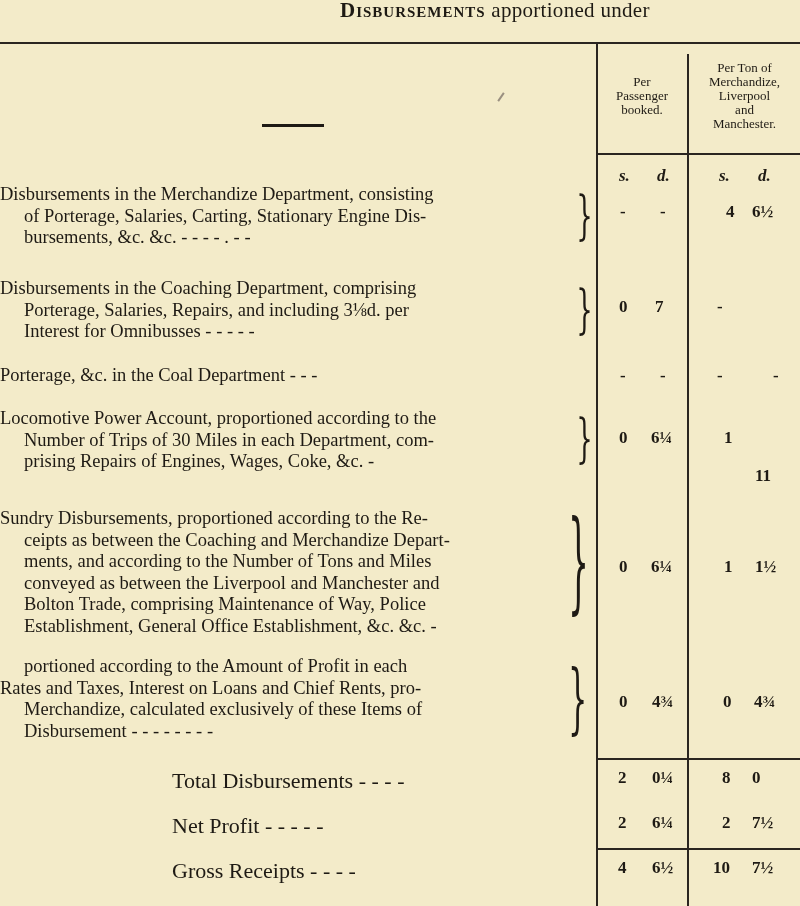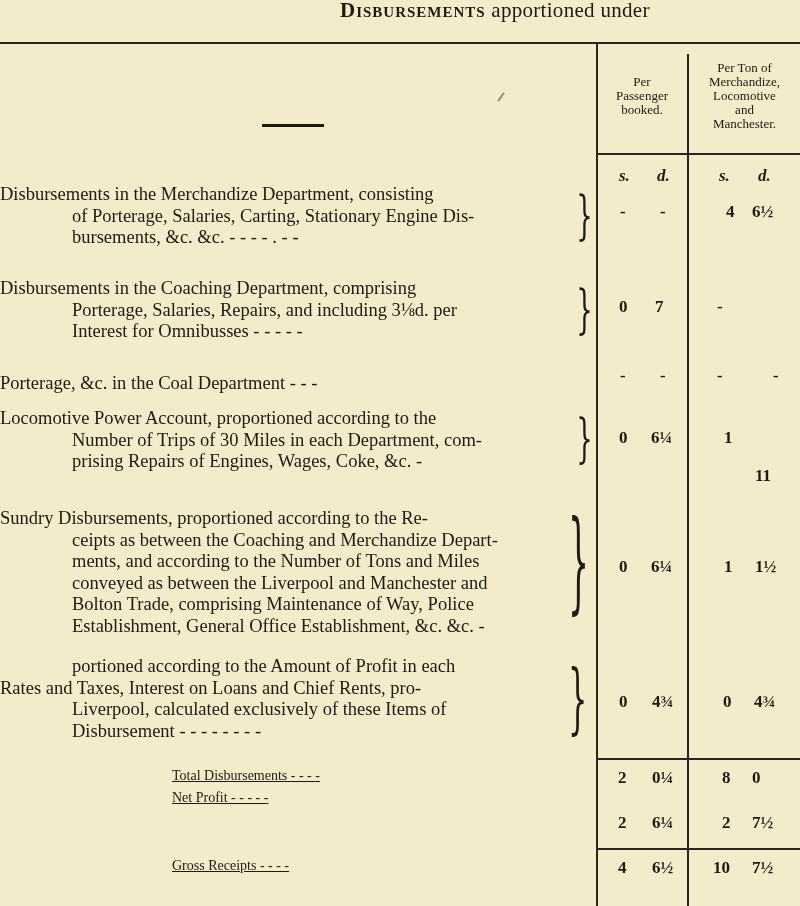--- a/index.html
+++ b/index.html
@@ -20,27 +20,27 @@
   .vrule { background: #2a2520; width: 2px; }
   .hdr {
     font-size: 13px; line-height: 14px; text-align: center;
   }
   .unit { font-style: italic; font-weight: bold; font-size: 17px; }
   .desc {
     left: 0; font-size: 18.5px; line-height: 21.5px;
     width: 565px; white-space: nowrap;
   }
   .desc .ln { display: block; }
-  .desc .ind { padding-left: 24px; margin-left: 48px; }
+  .desc .ind { padding-left: 24px; }
   .brace {
     left: 568px; font-size: 20px; line-height: 1;
     font-family: "DejaVu Serif", serif;
   }
   .val { font-size: 17px; font-weight: bold; white-space: nowrap; }
-  .sumlabel { font-size: 14px; white-space: nowrap; text-decoration: underline; }
+  .sumlabel { font-size: 22px; white-space: nowrap; }
   .mark { left: 262px; top: 124px; width: 62px; height: 3px; background: #1e1a14; }
   .tick { left: 500px; top: 92px; width: 2px; height: 10px; background: #9a9080; transform: rotate(35deg); }
 </style>
 </head>
 <body>
 
 <div class="abs title">
   <span class="sc">Disbursements</span>
   <span>apportioned under</span>
 </div>
@@ -58,21 +58,21 @@
 <div class="abs tick"></div>
 
 <div class="abs hdr" style="left:598px;top:75px;width:88px;">
   <div>Per</div>
   <div>Passenger</div>
   <div>booked.</div>
 </div>
 <div class="abs hdr" style="left:689px;top:61px;width:111px;">
   <div>Per Ton of</div>
   <div>Merchandize,</div>
-  <div>Locomotive</div>
+  <div>Liverpool</div>
   <div>and</div>
   <div>Manchester.</div>
 </div>
 
 <span class="abs unit" style="left:619px;top:166px;">s.</span>
 <span class="abs unit" style="left:657px;top:166px;">d.</span>
 <span class="abs unit" style="left:719px;top:166px;">s.</span>
 <span class="abs unit" style="left:758px;top:166px;">d.</span>
 
 <div class="abs desc" style="top:184px;">
@@ -90,21 +90,21 @@
   <span class="ln">Disbursements in the Coaching Department, comprising</span>
   <span class="ln ind">Porterage, Salaries, Repairs, and including 3⅛d. per</span>
   <span class="ln ind">Interest for Omnibusses          -    -    -    -    -</span>
 </div>
 <div class="abs brace" style="top:283px;font-size:52px;transform:scaleX(0.5);">}</div>
 <span class="abs val" style="left:619px;top:297px;">0</span>
 <span class="abs val" style="left:655px;top:297px;">7</span>
 <span class="abs val" style="left:717px;top:297px;">-</span>
 <span class="abs val" style="left:752px;top:297px;"></span>
 
-<div class="abs desc" style="top:365px;margin-top:8px;">
+<div class="abs desc" style="top:365px;">
   <span class="ln">Porterage, &amp;c. in the Coal Department              -    -    -</span>
 </div>
 <span class="abs val" style="left:620px;top:366px;">-</span>
 <span class="abs val" style="left:660px;top:366px;">-</span>
 <span class="abs val" style="left:717px;top:366px;">-</span>
 <span class="abs val" style="left:773px;top:366px;">-</span>
 
 <div class="abs desc" style="top:408px;">
   <span class="ln">Locomotive Power Account, proportioned according to the</span>
   <span class="ln ind">Number of Trips of 30 Miles in each Department, com-</span>
@@ -126,36 +126,36 @@
 </div>
 <div class="abs brace" style="top:506px;font-size:110px;transform:scaleX(0.3);transform-origin:left;">}</div>
 <span class="abs val" style="left:619px;top:557px;">0</span>
 <span class="abs val" style="left:651px;top:557px;">6¼</span>
 <span class="abs val" style="left:724px;top:557px;">1</span>
 <span class="abs val" style="left:755px;top:557px;">1½</span>
 
 <div class="abs desc" style="top:656px;">
   <span class="ln ind">portioned according to the Amount of Profit in each</span>
   <span class="ln">Rates and Taxes, Interest on Loans and Chief Rents, pro-</span>
-  <span class="ln ind">Liverpool, calculated exclusively of these Items of</span>
+  <span class="ln ind">Merchandize, calculated exclusively of these Items of</span>
   <span class="ln ind">Disbursement    -    -    -    -    -    -    -    -</span>
 </div>
 <div class="abs brace" style="top:660px;font-size:76px;transform:scaleX(0.4);transform-origin:left;">}</div>
 <span class="abs val" style="left:619px;top:692px;">0</span>
 <span class="abs val" style="left:652px;top:692px;">4¾</span>
 <span class="abs val" style="left:723px;top:692px;">0</span>
 <span class="abs val" style="left:754px;top:692px;">4¾</span>
 
 <span class="abs sumlabel" style="left:172px;top:768px;">Total Disbursements    -    -    -    -</span>
 <span class="abs val" style="left:618px;top:768px;">2</span>
 <span class="abs val" style="left:652px;top:768px;">0¼</span>
 <span class="abs val" style="left:722px;top:768px;">8</span>
 <span class="abs val" style="left:752px;top:768px;">0</span>
 
-<span class="abs sumlabel" style="left:172px;top:790px;">Net Profit         -    -    -    -    -</span>
+<span class="abs sumlabel" style="left:172px;top:813px;">Net Profit         -    -    -    -    -</span>
 <span class="abs val" style="left:618px;top:813px;">2</span>
 <span class="abs val" style="left:652px;top:813px;">6¼</span>
 <span class="abs val" style="left:722px;top:813px;">2</span>
 <span class="abs val" style="left:752px;top:813px;">7½</span>
 
 <span class="abs sumlabel" style="left:172px;top:858px;">Gross Receipts          -    -    -    -</span>
 <span class="abs val" style="left:618px;top:858px;">4</span>
 <span class="abs val" style="left:652px;top:858px;">6½</span>
 <span class="abs val" style="left:713px;top:858px;">10</span>
 <span class="abs val" style="left:752px;top:858px;">7½</span>

